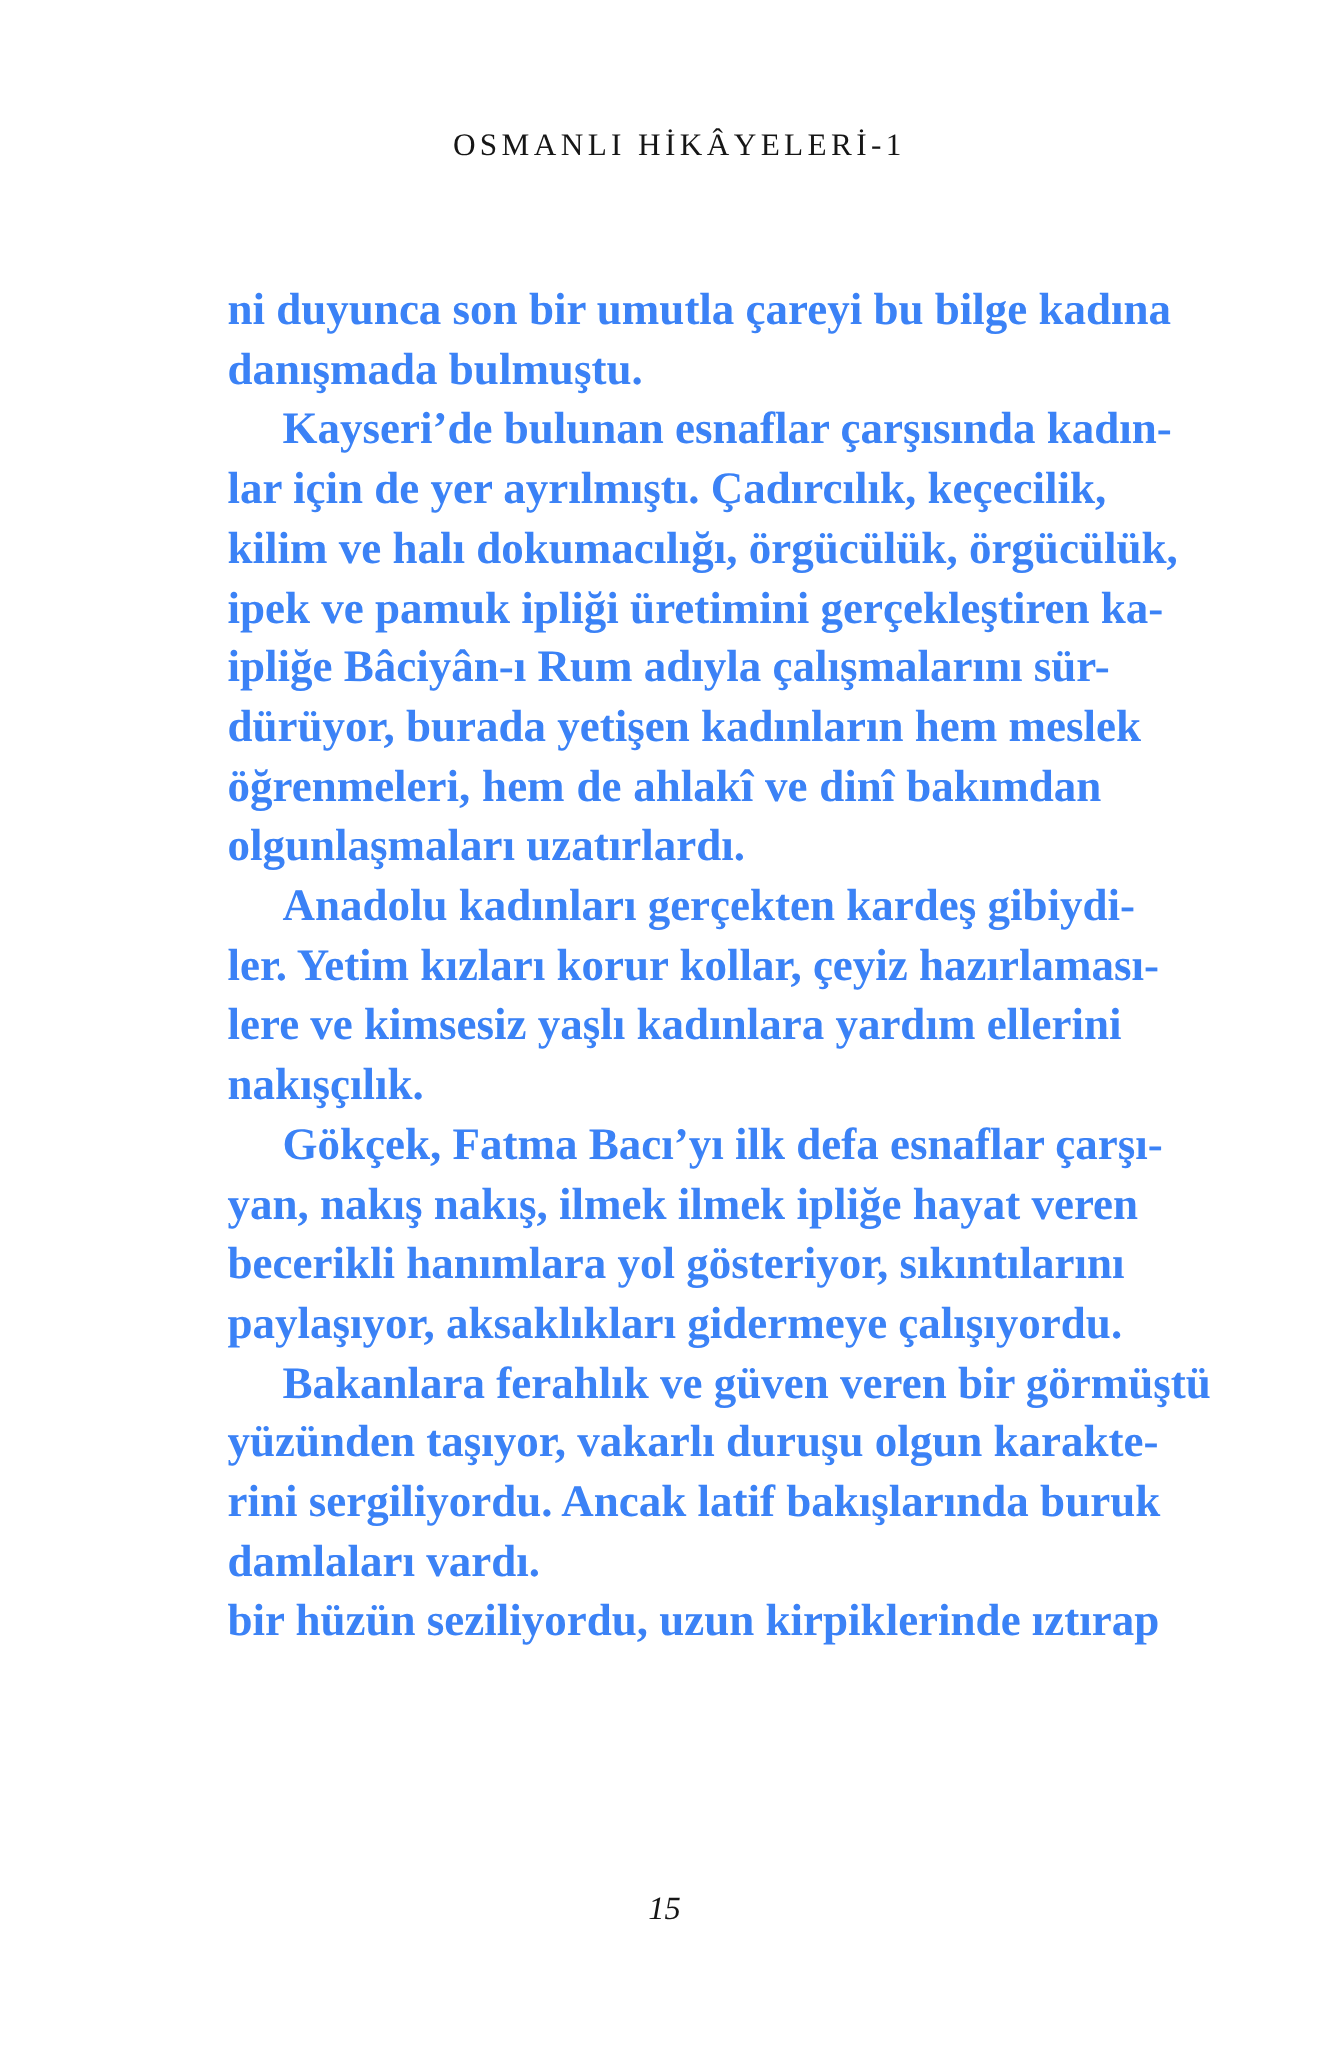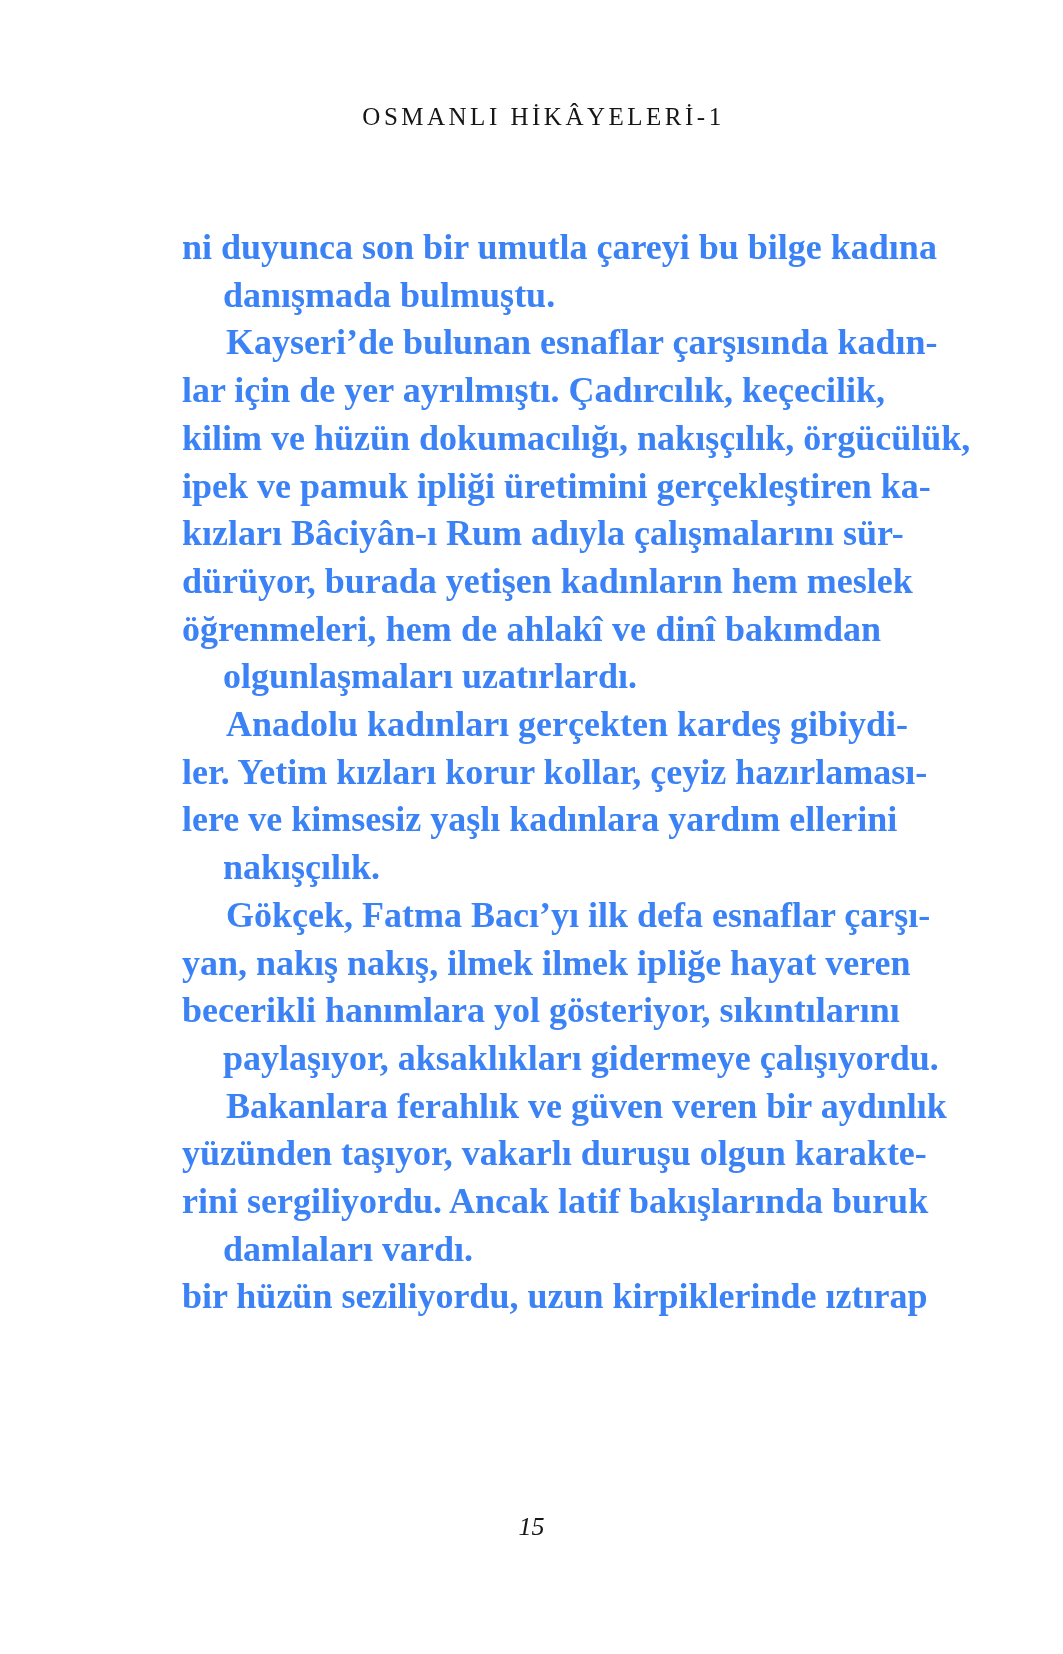--- a/index.html
+++ b/index.html
@@ -34,21 +34,20 @@
     font-weight: bold;
   }
   .text-line {
     white-space: nowrap;
     text-align: justify;
     text-align-last: justify;
   }
   .text-line.last {
     text-align: left;
     text-align-last: left;
-    margin-left: 41px;
   }
   .text-line.indent {
     text-indent: 44px;
   }
   .folio {
     position: absolute;
     top: 1512px;
     left: 0;
     width: 100%;
     text-align: center;
@@ -61,35 +60,35 @@
 <body>
 
 <div class="page">
   <div class="running-head">OSMANLI HİKÂYELERİ-1</div>
 
   <div class="text-block">
       <div class="text-line">ni duyunca son bir umutla çareyi bu bilge kadına</div>
       <div class="text-line last">danışmada bulmuştu.</div>
       <div class="text-line indent">Kayseri’de bulunan esnaflar çarşısında kadın-</div>
       <div class="text-line">lar için de yer ayrılmıştı. Çadırcılık, keçecilik,</div>
-      <div class="text-line">kilim ve hüzün dokumacılığı, nakışçılık, örgücülük,</div>
+      <div class="text-line">kilim ve halı dokumacılığı, örgücülük, örgücülük,</div>
       <div class="text-line">ipek ve pamuk ipliği üretimini gerçekleştiren ka-</div>
-      <div class="text-line">kızları Bâciyân-ı Rum adıyla çalışmalarını sür-</div>
+      <div class="text-line">ipliğe Bâciyân-ı Rum adıyla çalışmalarını sür-</div>
       <div class="text-line">dürüyor, burada yetişen kadınların hem meslek</div>
       <div class="text-line">öğrenmeleri, hem de ahlakî ve dinî bakımdan</div>
       <div class="text-line last">olgunlaşmaları uzatırlardı.</div>
       <div class="text-line indent">Anadolu kadınları gerçekten kardeş gibiydi-</div>
       <div class="text-line">ler. Yetim kızları korur kollar, çeyiz hazırlaması-</div>
       <div class="text-line">lere ve kimsesiz yaşlı kadınlara yardım ellerini</div>
       <div class="text-line last">nakışçılık.</div>
       <div class="text-line indent">Gökçek, Fatma Bacı’yı ilk defa esnaflar çarşı-</div>
       <div class="text-line">yan, nakış nakış, ilmek ilmek ipliğe hayat veren</div>
       <div class="text-line">becerikli hanımlara yol gösteriyor, sıkıntılarını</div>
       <div class="text-line last">paylaşıyor, aksaklıkları gidermeye çalışıyordu.</div>
-      <div class="text-line indent">Bakanlara ferahlık ve güven veren bir aydınlık</div>
+      <div class="text-line indent">Bakanlara ferahlık ve güven veren bir görmüştü</div>
       <div class="text-line">yüzünden taşıyor, vakarlı duruşu olgun karakte-</div>
       <div class="text-line">rini sergiliyordu. Ancak latif bakışlarında buruk</div>
       <div class="text-line last">damlaları vardı.</div>
       <div class="text-line">bir hüzün seziliyordu, uzun kirpiklerinde ıztırap</div>
     </div>
 
   <div class="folio">15</div>
 </div>
 
 </body></html>

